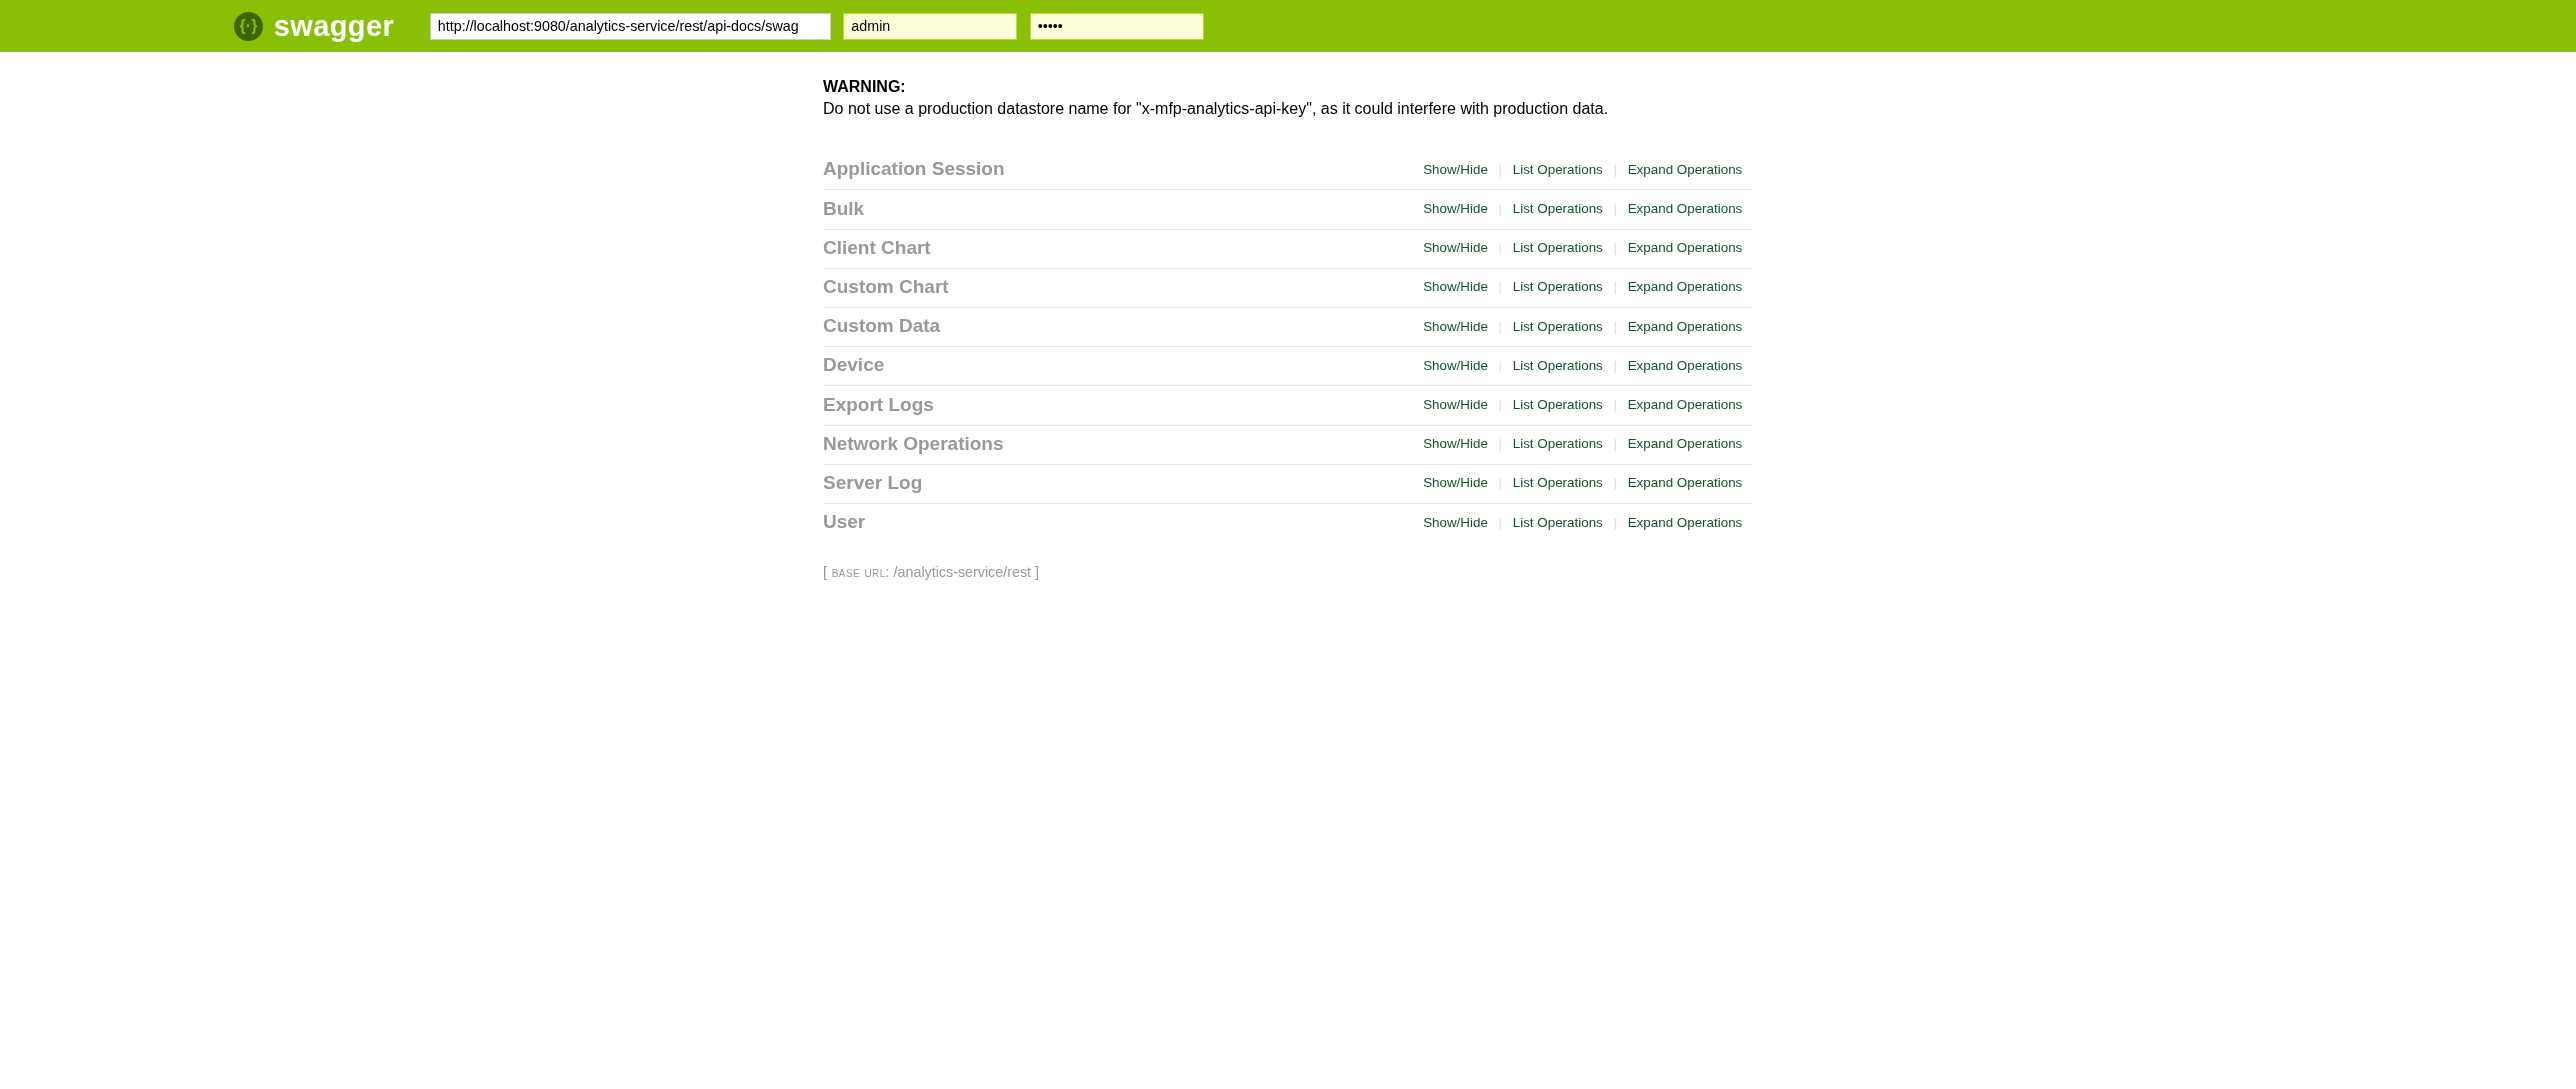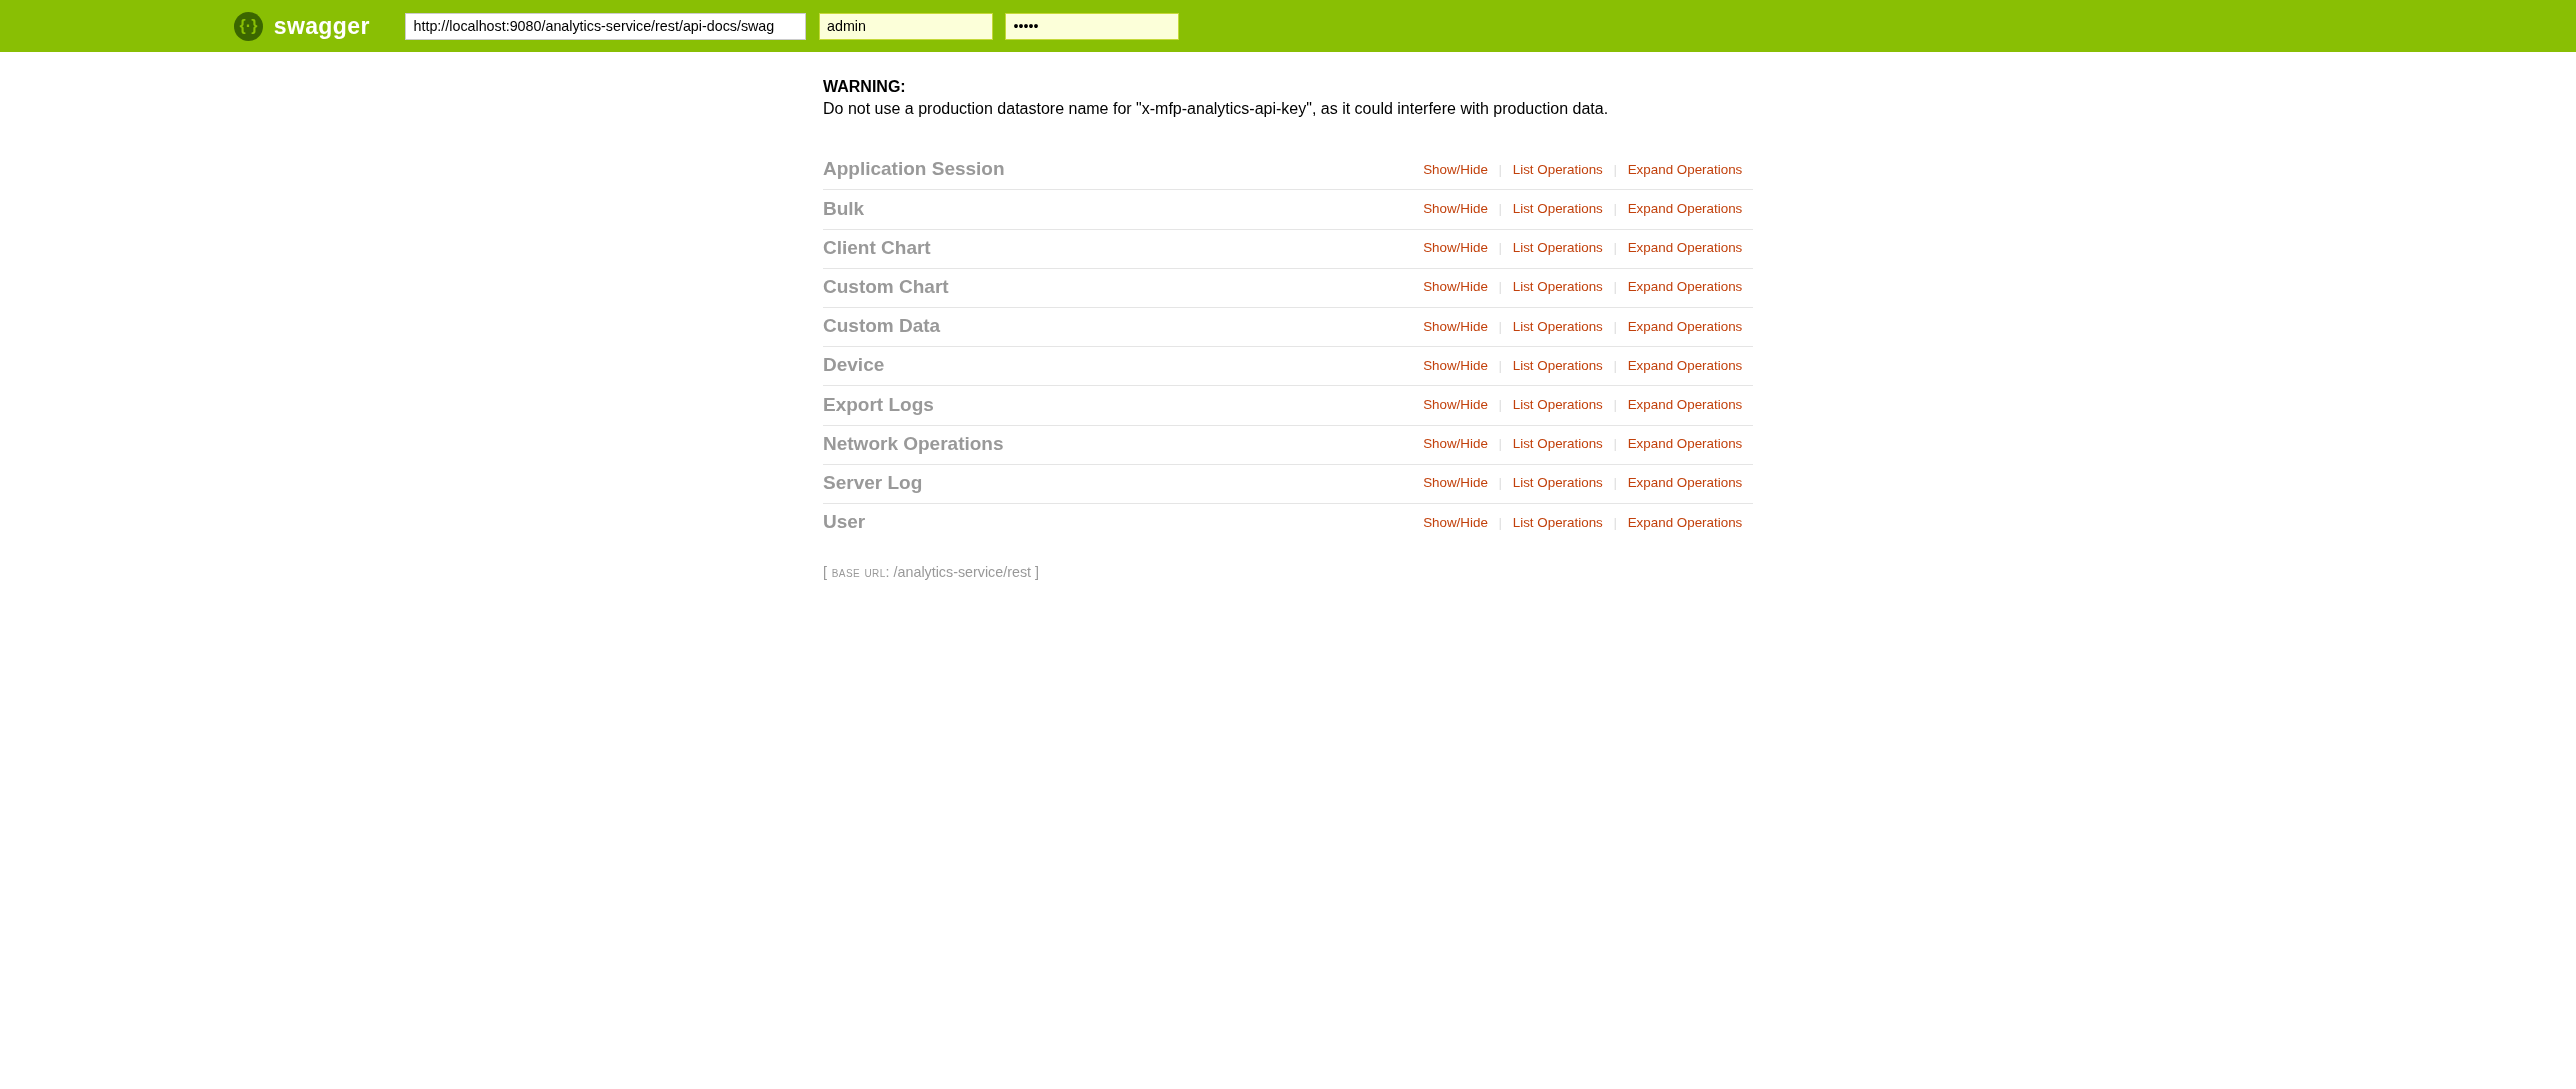--- a/index.html
+++ b/index.html
@@ -29,21 +29,21 @@
     display: flex;
     align-items: center;
     justify-content: center;
     color: #89bf04;
     font-weight: bold;
     font-size: 16px;
   }
   .logo-text {
     color: #fff;
     font-weight: bold;
-    font-size: 23px;
+    font-size: 29px;
     letter-spacing: 0.4px;
   }
   .url-input {
     height: 27px;
     width: 401px;
     padding: 3.6px 7.2px;
     font-size: 14.3px;
     font-family: inherit;
     background: #fff;
     border: 0.9px solid #ccc;
@@ -90,21 +90,21 @@
     color: #999;
     cursor: pointer;
   }
   .resource-actions {
     display: flex;
     align-items: center;
     font-size: 13.4px;
     color: #999;
   }
   .resource-actions a {
-    color: #c2410c;
+    color: #14532d;
     text-decoration: none;
     padding: 0 10.7px;
     cursor: pointer;
   }
   .sep {
     color: #ddd;
     font-weight: 300;
   }
   .footer-base {
     margin-top: 21.5px;

